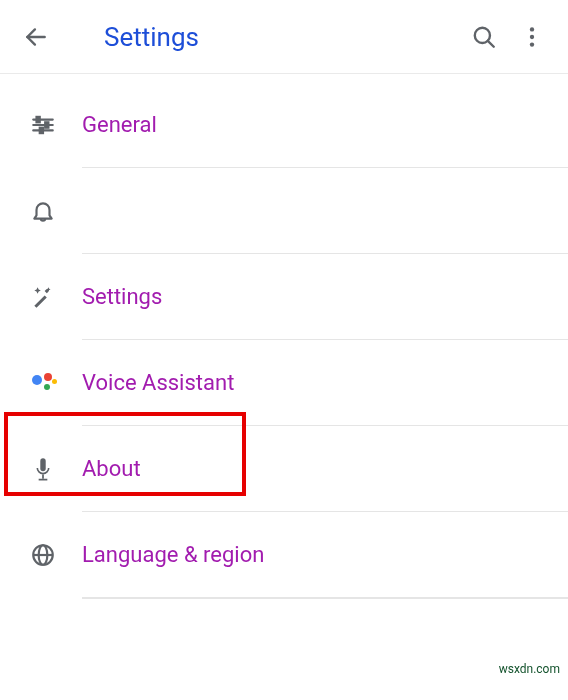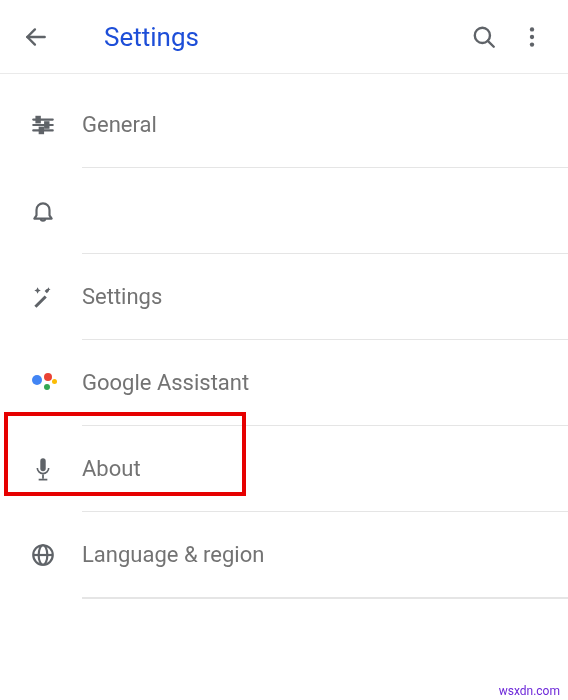--- a/index.html
+++ b/index.html
@@ -45,42 +45,42 @@
       padding-left: 30px;
     }
     .item .icon-slot {
       width: 52px;
       display: flex;
       align-items: center;
       justify-content: flex-start;
     }
     .item .label {
       font-size: 22px;
-      color: #737373;
+      color: #a21caf;
     }
     .divider {
       margin-left: 82px;
       border: none;
       border-bottom: 1px solid #e5e5e5;
     }
     .highlight {
       position: absolute;
       left: 4px;
       top: 412px;
       width: 242px;
       height: 84px;
       border: 4px solid #e60000;
       pointer-events: none;
     }
     .watermark {
       position: absolute;
       right: 8px;
-      bottom: 2px;
+      bottom: 24px;
       font-size: 12px;
-      color: #6d28d9;
+      color: #14532d;
     }
     svg { display: block; }
     .assistant-dots { position: relative; width: 28px; height: 24px; }
     .dot { position: absolute; border-radius: 50%; }
     .dot.blue { width: 10px; height: 10px; background: #4285f4; left: 2px; top: 4px; }
     .dot.red { width: 8px; height: 8px; background: #ea4335; left: 14px; top: 2px; }
     .dot.yellow { width: 5px; height: 5px; background: #fbbc04; left: 22px; top: 8px; }
     .dot.green { width: 6px; height: 6px; background: #34a853; left: 14px; top: 13px; }
   </style>
 </head>
@@ -149,21 +149,21 @@
 
   <div class="item">
     <span class="icon-slot">
       <span class="assistant-dots">
         <span class="dot blue"></span>
           <span class="dot red"></span>
           <span class="dot yellow"></span>
           <span class="dot green"></span>
       </span>
     </span>
-    <span class="label">Google Assistant</span>
+    <span class="label">Voice Assistant</span>
   </div>
   <hr class="divider">
 
   <div class="item">
     <span class="icon-slot">
       <svg width="26" height="26" viewBox="0 0 24 24" fill="#5f6368">
           <rect x="9.5" y="2" width="5" height="12" rx="2.5"></rect>
           <path d="M6 11a6 6 0 0012 0h-1.5a4.5 4.5 0 01-9 0z"></path>
           <rect x="11.2" y="17" width="1.6" height="4"></rect>
           <rect x="8" y="21" width="8" height="1.6"></rect>

